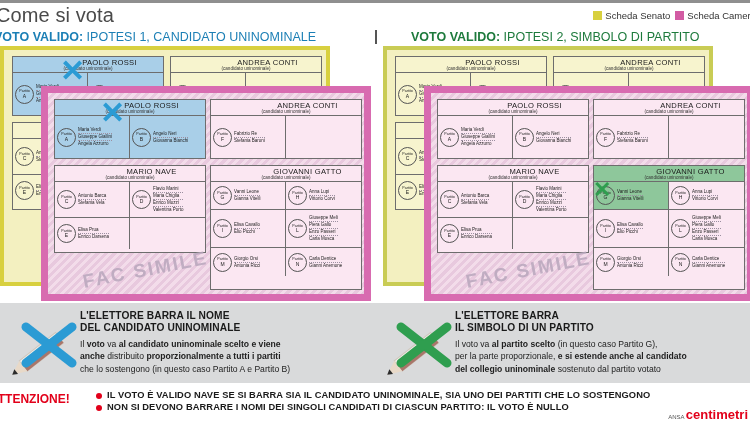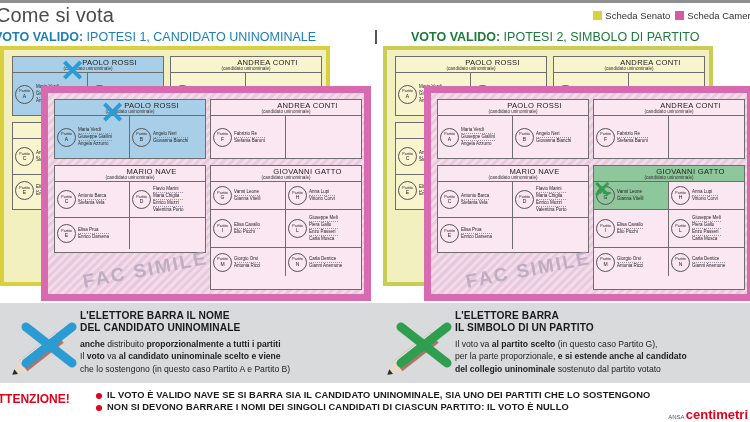--- a/index.html
+++ b/index.html
@@ -706,22 +706,22 @@
       </g>
       <path d="M26 22 L72 58" stroke="#2b9bd4" stroke-width="9" stroke-linecap="round" fill="none"></path>
       <path d="M72 22 L26 58" stroke="#2b9bd4" stroke-width="9" stroke-linecap="round" fill="none"></path>
     </svg>
     <div class="ex-txt">
       <div class="ex-h">
         <div>L'ELETTORE BARRA IL NOME</div>
         <div>DEL CANDIDATO UNINOMINALE</div>
       </div>
       <div class="ex-b">
+        <div><span>Il </span><b>voto</b><span> va </span><b>al candidato uninominale scelto e viene</b></div>
         <div><b>anche</b><span> distribuito </span><b>proporzionalmente a tutti i partiti</b></div>
-        <div><span>Il </span><b>voto</b><span> va </span><b>al candidato uninominale scelto e viene</b></div>
         <div>che lo sostengono (in questo caso Partito A e Partito B)</div>
       </div>
     </div>
   </div>
 
   <div class="explain ex-r">
     <svg width="80" height="80" viewBox="0 0 80 80" style="position:absolute;left:0;top:2px">
       <g transform="rotate(-38 34 52)">
         <rect x="20" y="46" width="46" height="13" fill="#f4f1ec" stroke="#cfc7bd" stroke-width="1"></rect>
         <rect x="20" y="52" width="46" height="7" fill="#a9766a"></rect>

